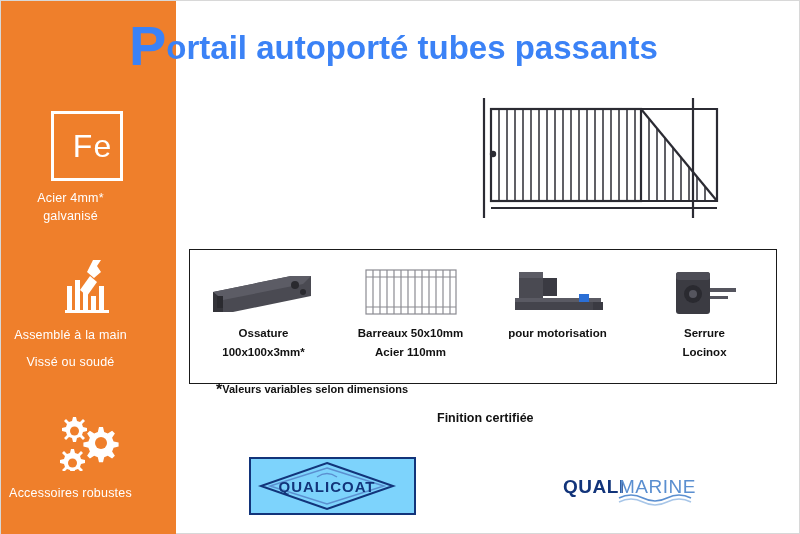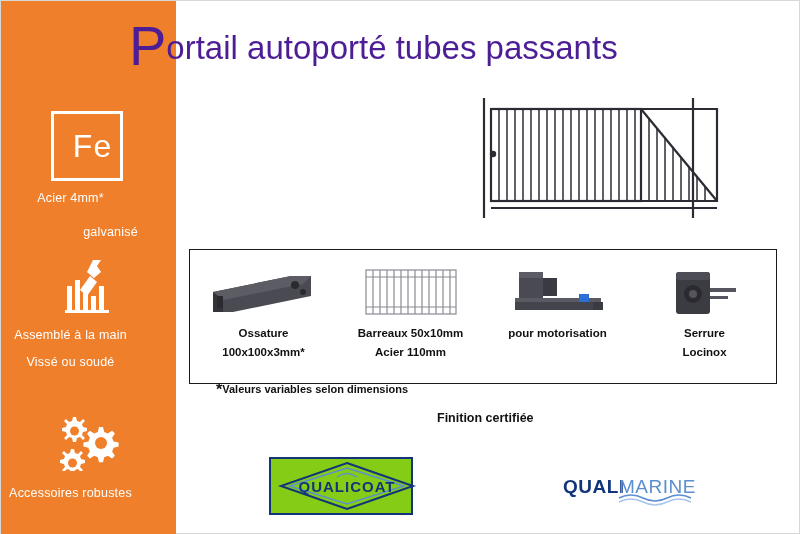--- a/index.html
+++ b/index.html
@@ -50,21 +50,21 @@
     margin-left: 11px;
   }
   .sb-label {
     position: absolute;
     width: 139px;
     left: 0;
     font-size: 12.5px;
     letter-spacing: .2px;
   }
   .sb-l1 { top: 190px; }
-  .sb-l2 { top: 224px; padding-left: 40px; }
+  .sb-l2 { top: 208px; }
   .sb-l3 { top: 327px; }
   .sb-l4 { top: 354px; }
   .sb-l5 { top: 485px; }
 
   .icon-wrench {
     position: absolute;
     left: 62px;
     top: 255px;
     width: 52px;
     height: 58px;
@@ -77,23 +77,23 @@
     height: 58px;
   }
 
   
   .title {
     position: absolute;
     left: 128px;
     top: 28px;
     font-family: "Liberation Sans", sans-serif;
     font-size: 33px;
-    color: #4c1d95;
+    color: #3b82f6;
     white-space: nowrap;
-    font-weight: 400;
+    font-weight: 700;
   }
   .title .drop {
     font-size: 56px;
     line-height: 0;
     vertical-align: -6px;
   }
 
   
   .gate {
     position: absolute;
@@ -150,27 +150,27 @@
     left: 436px;
     top: 410px;
     font-size: 12.5px;
     font-weight: 700;
     color: #111;
   }
 
   
   .logo-qualicoat {
     position: absolute;
-    left: 268px;
+    left: 248px;
     top: 456px;
-    width: 144px;
+    width: 167px;
     height: 58px;
     border: 2px solid #12347a;
     box-sizing: border-box;
-    background: #84cc16;
+    background: #7dd3fc;
   }
   .logo-qualimarine {
     position: absolute;
     left: 560px;
     top: 466px;
     width: 150px;
     height: 40px;
   }
 </style>
 </head>

